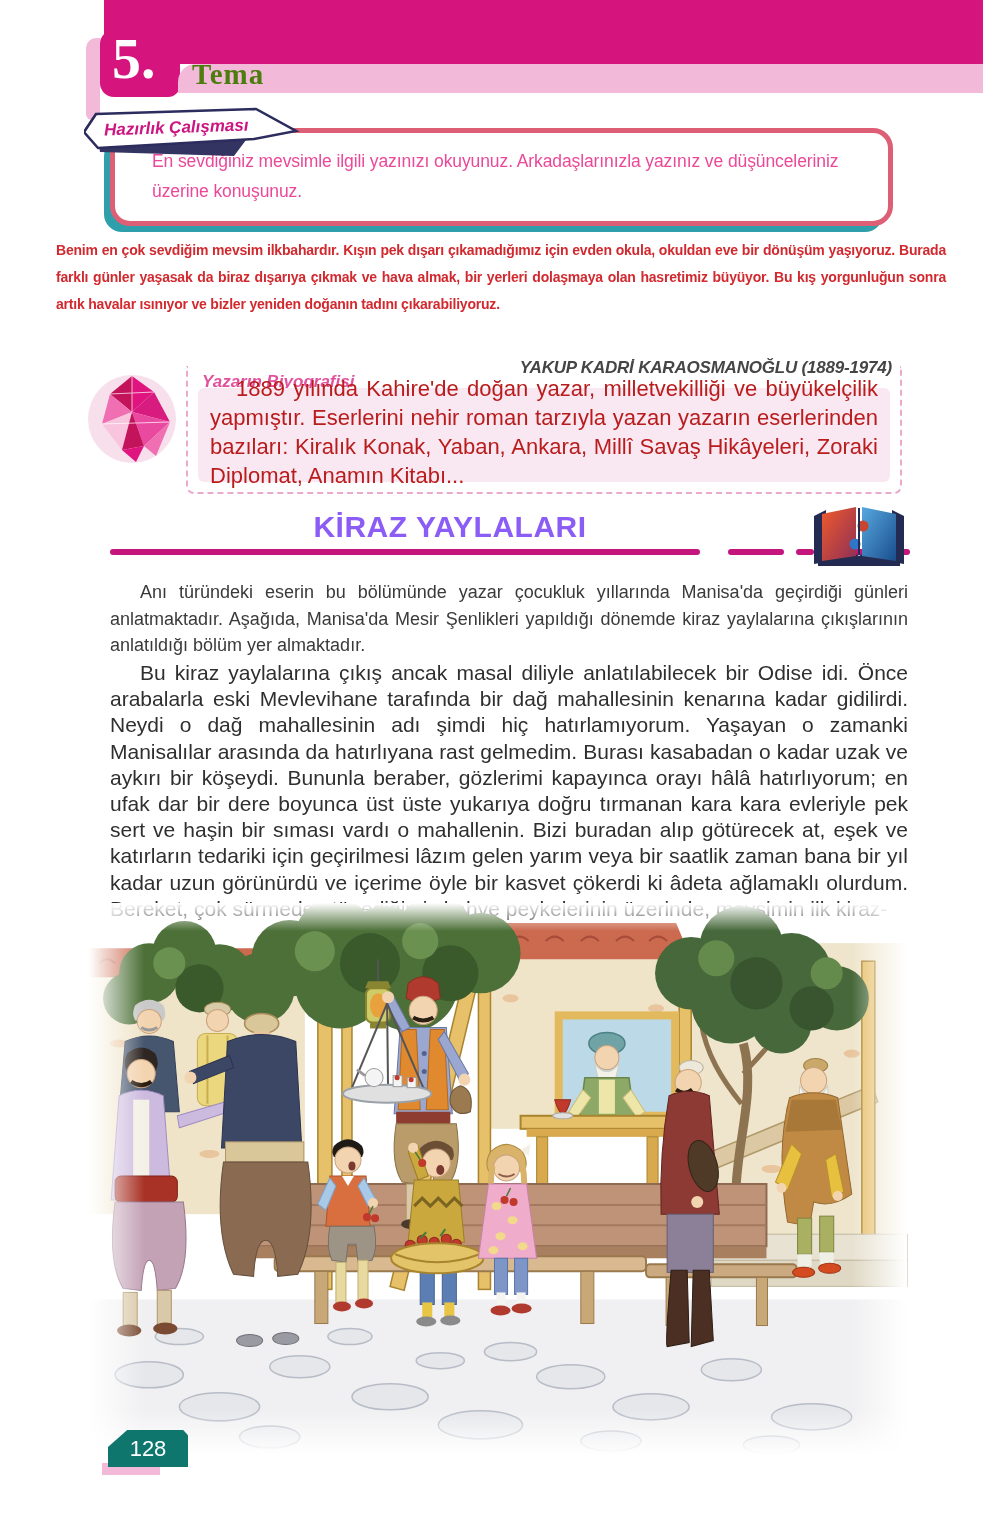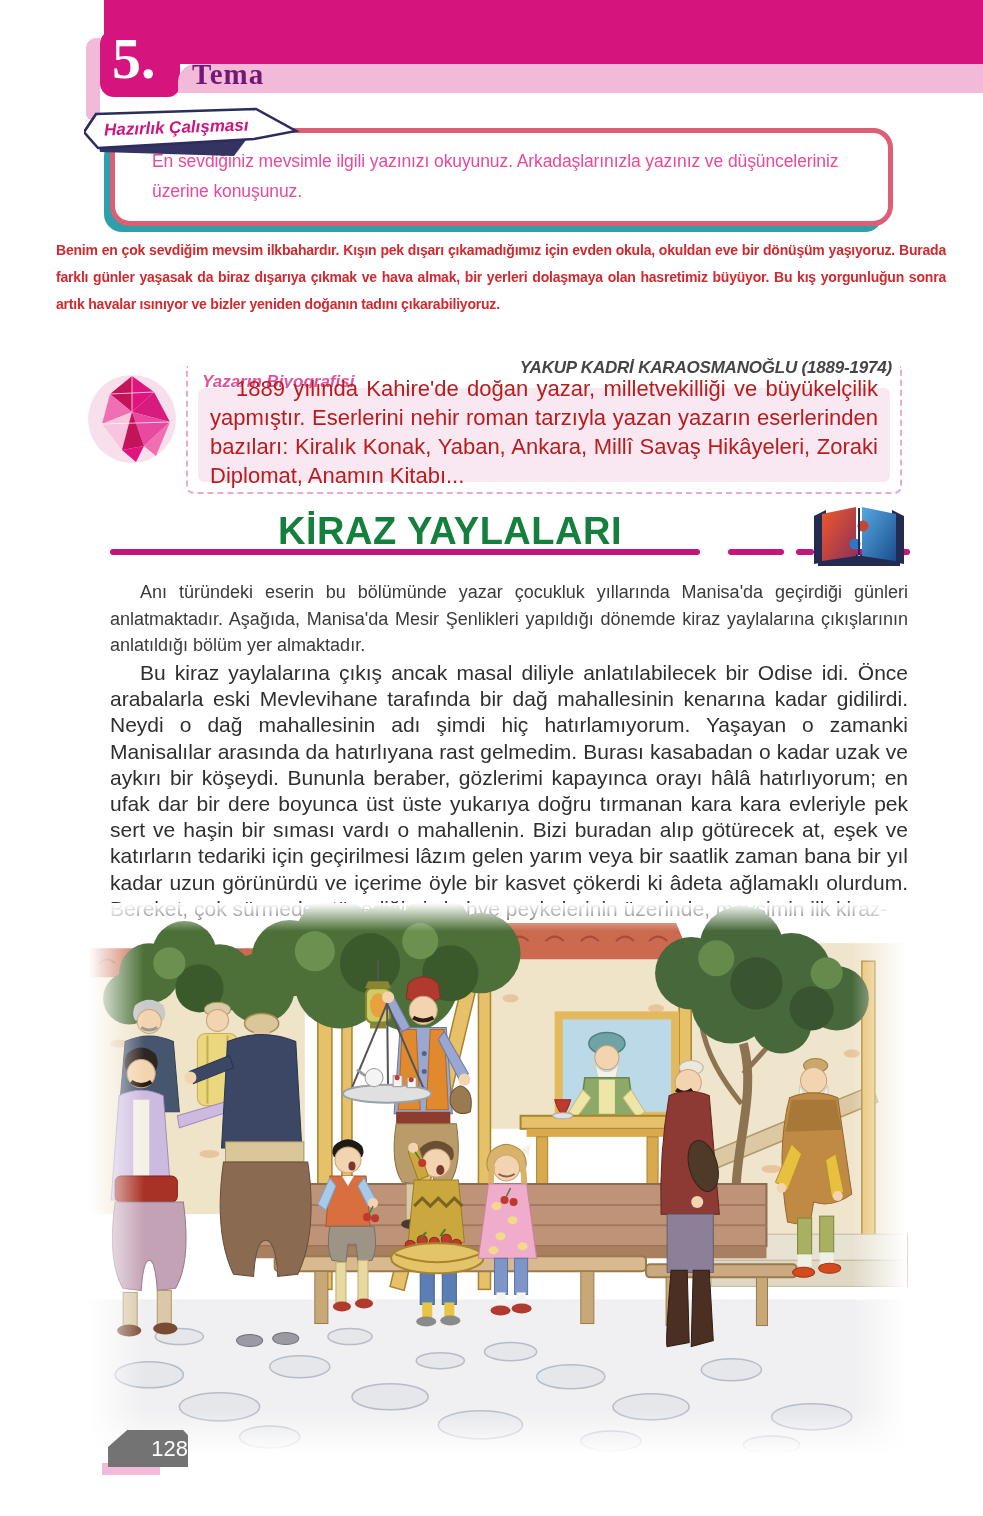--- a/index.html
+++ b/index.html
@@ -3,47 +3,47 @@
 <meta charset="utf-8">
 <style>
   html,body{margin:0;padding:0;}
   body{width:983px;height:1516px;background:#fff;font-family:"Liberation Sans",sans-serif;position:relative;overflow:hidden;}
   .abs{position:absolute;}
   
   .band-magenta{left:104px;top:0;width:879px;height:64px;background:#D6147D;}
   .five-block{left:100px;top:30px;width:80px;height:67px;background:#D6147D;border-radius:14px 0 12px 14px;}
   .five-text{left:112px;top:26px;font-family:"Liberation Serif",serif;font-weight:bold;font-size:58px;line-height:66px;color:#fff;}
   .band-pink{left:178px;top:64px;width:805px;height:29px;background:#F2BAD8;border-radius:18px 0 0 0;}
-  .tema-text{left:192px;top:58px;font-family:"Liberation Serif",serif;font-weight:bold;font-size:29px;color:#701a75;letter-spacing:1px;}
+  .tema-text{left:192px;top:58px;font-family:"Liberation Serif",serif;font-weight:bold;font-size:29px;color:#4d7c0f;letter-spacing:1px;}
   .left-strip{left:86px;top:38px;width:14px;height:82px;background:#F2BAD8;border-radius:10px 0 0 6px;}
   
   .prep-box{left:110px;top:128px;width:773px;height:88px;background:#fff;border:5px solid #DC5F75;border-radius:20px;box-shadow:-8px 8px 0 -2px #2F9FAB;}
   .prep-text{left:152px;top:146px;width:715px;font-size:17.5px;line-height:30px;color:#ec4899;letter-spacing:-0.1px;}
   .ribbon{left:84px;top:104px;width:216px;height:60px;}
   
   .answer{left:56px;top:237px;width:890px;font-size:14px;font-weight:bold;line-height:27px;color:#D2292F;text-align:justify;letter-spacing:-0.2px;}
   
   .bio-frame{left:186px;top:366px;width:712px;height:126px;border:2px dashed #EBA9CC;border-top:0;border-radius:0 0 8px 8px;}
   .gem{left:82px;top:364px;width:100px;height:108px;}
   .bio-label{left:202px;top:352px;font-size:17px;font-weight:bold;font-style:italic;color:#E2519E;border-bottom:7px solid #F5BBDC;padding-bottom:1px;margin-top:20px;}
   .bio-author{left:468px;top:358px;width:424px;text-align:right;font-size:17px;font-style:italic;font-weight:bold;color:#454545;letter-spacing:-0.2px;}
   .bio-box{left:198px;top:388px;width:692px;height:94px;background:#F9E7F1;border-radius:6px;}
   .bio-text{left:210px;top:374px;width:668px;font-size:22px;line-height:29px;color:#b91c1c;text-indent:26px;text-align:justify;}
   
-  .title{left:110px;top:510px;width:680px;text-align:center;font-size:38px;font-weight:bold;color:#15803d;letter-spacing:0.5px;}
+  .title{left:110px;top:510px;width:680px;text-align:center;font-size:30px;font-weight:bold;color:#8b5cf6;letter-spacing:0.5px;}
   .rule{left:110px;top:549px;height:6px;display:flex;}
   .rule div{height:6px;background:#C4157C;border-radius:3px;}
   .bookicon{left:812px;top:504px;width:94px;height:66px;}
   .intro{left:110px;top:579px;width:798px;font-size:18px;line-height:26.5px;color:#3A3A3A;text-indent:30px;text-align:justify;}
   .bodytext{left:110px;top:660px;width:798px;font-size:21px;line-height:26.2px;color:#2F2F2F;text-indent:30px;text-align:justify;}
   
   .scene{left:88px;top:903px;width:820px;height:552px;}
   
   .badge-shadow{left:102px;top:1463px;width:58px;height:12px;background:#F2BAD8;}
-  .badge{left:108px;top:1430px;width:80px;height:37px;background:#737373;color:#fff;font-size:22px;line-height:37px;text-align:right;clip-path:polygon(24% 0,94% 0,100% 14%,100% 100%,0 100%,0 46%);}
+  .badge{left:108px;top:1430px;width:80px;height:37px;background:#0f766e;color:#fff;font-size:22px;line-height:37px;text-align:center;clip-path:polygon(24% 0,94% 0,100% 14%,100% 100%,0 100%,0 46%);}
 </style>
 </head>
 <body>
 
 <div class="abs band-magenta"></div>
 <div class="abs left-strip"></div>
 <div class="abs five-block"></div>
 <div class="abs five-text">5.</div>
 <div class="abs band-pink"></div>
 <div class="abs tema-text">Tema</div>

